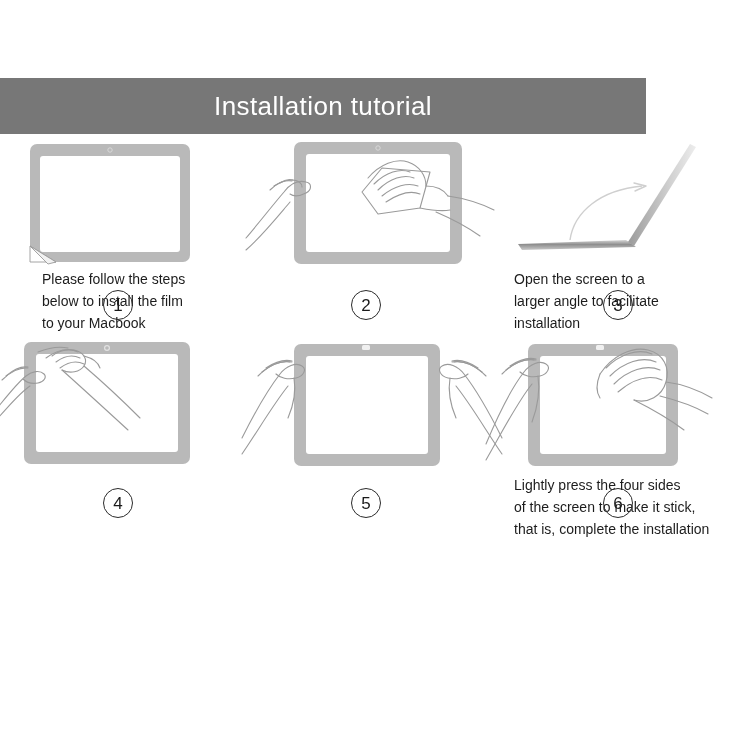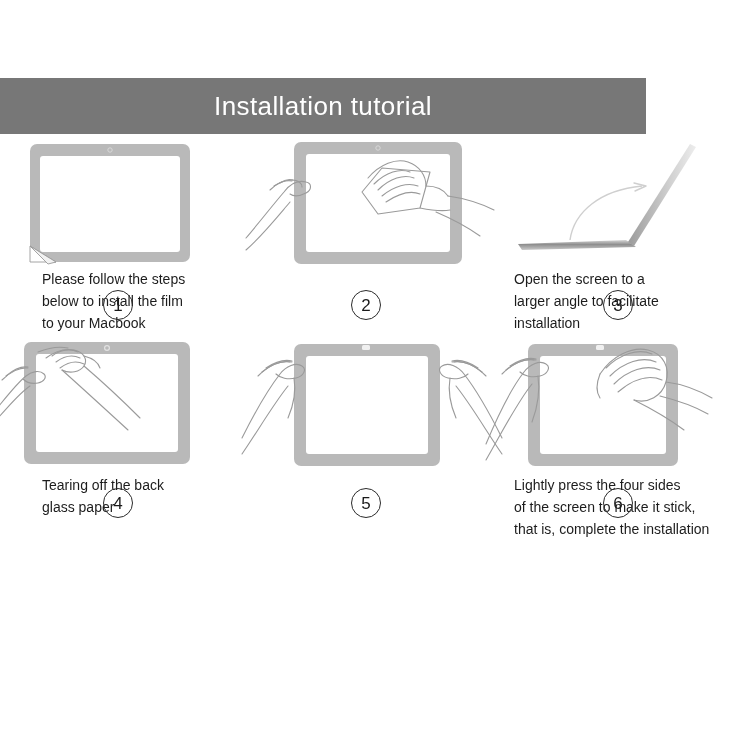--- a/index.html
+++ b/index.html
@@ -201,22 +201,20 @@
           <path d="M52 22 C 60 16, 70 14, 78 18"></path>
           <path d="M56 28 C 64 22, 72 20, 80 24"></path>
           <path d="M60 34 C 68 28, 76 26, 84 30"></path>
           <path d="M84 32 C 98 44, 118 62, 140 84"></path>
           <path d="M62 36 C 80 52, 104 74, 128 96"></path>
           <path d="M38 18 C 48 14, 58 12, 68 14"></path>
           <path d="M84 22 C 92 24, 98 28, 100 34"></path>
         </g>
       </svg>
     </div>
-    <div class="step-text">Tearing off the back
-glass paper</div>
     <div class="num-badge">4</div>
   </div>
 
   <div class="step-cell row2 col2">
     <div class="illus">
       <svg width="250" height="140" viewBox="0 0 250 140">
         <rect x="44" y="10" width="146" height="122" rx="7" ry="7" fill="#b9b9b9"></rect>
         <rect x="56" y="22" width="122" height="98" rx="3" ry="3" fill="#ffffff"></rect>
         <rect x="112" y="11" width="8" height="5" rx="1.5" fill="#f0f0f0"></rect>
         <g fill="none" stroke="#9a9a9a" stroke-width="1.1" stroke-linecap="round" stroke-linejoin="round">

